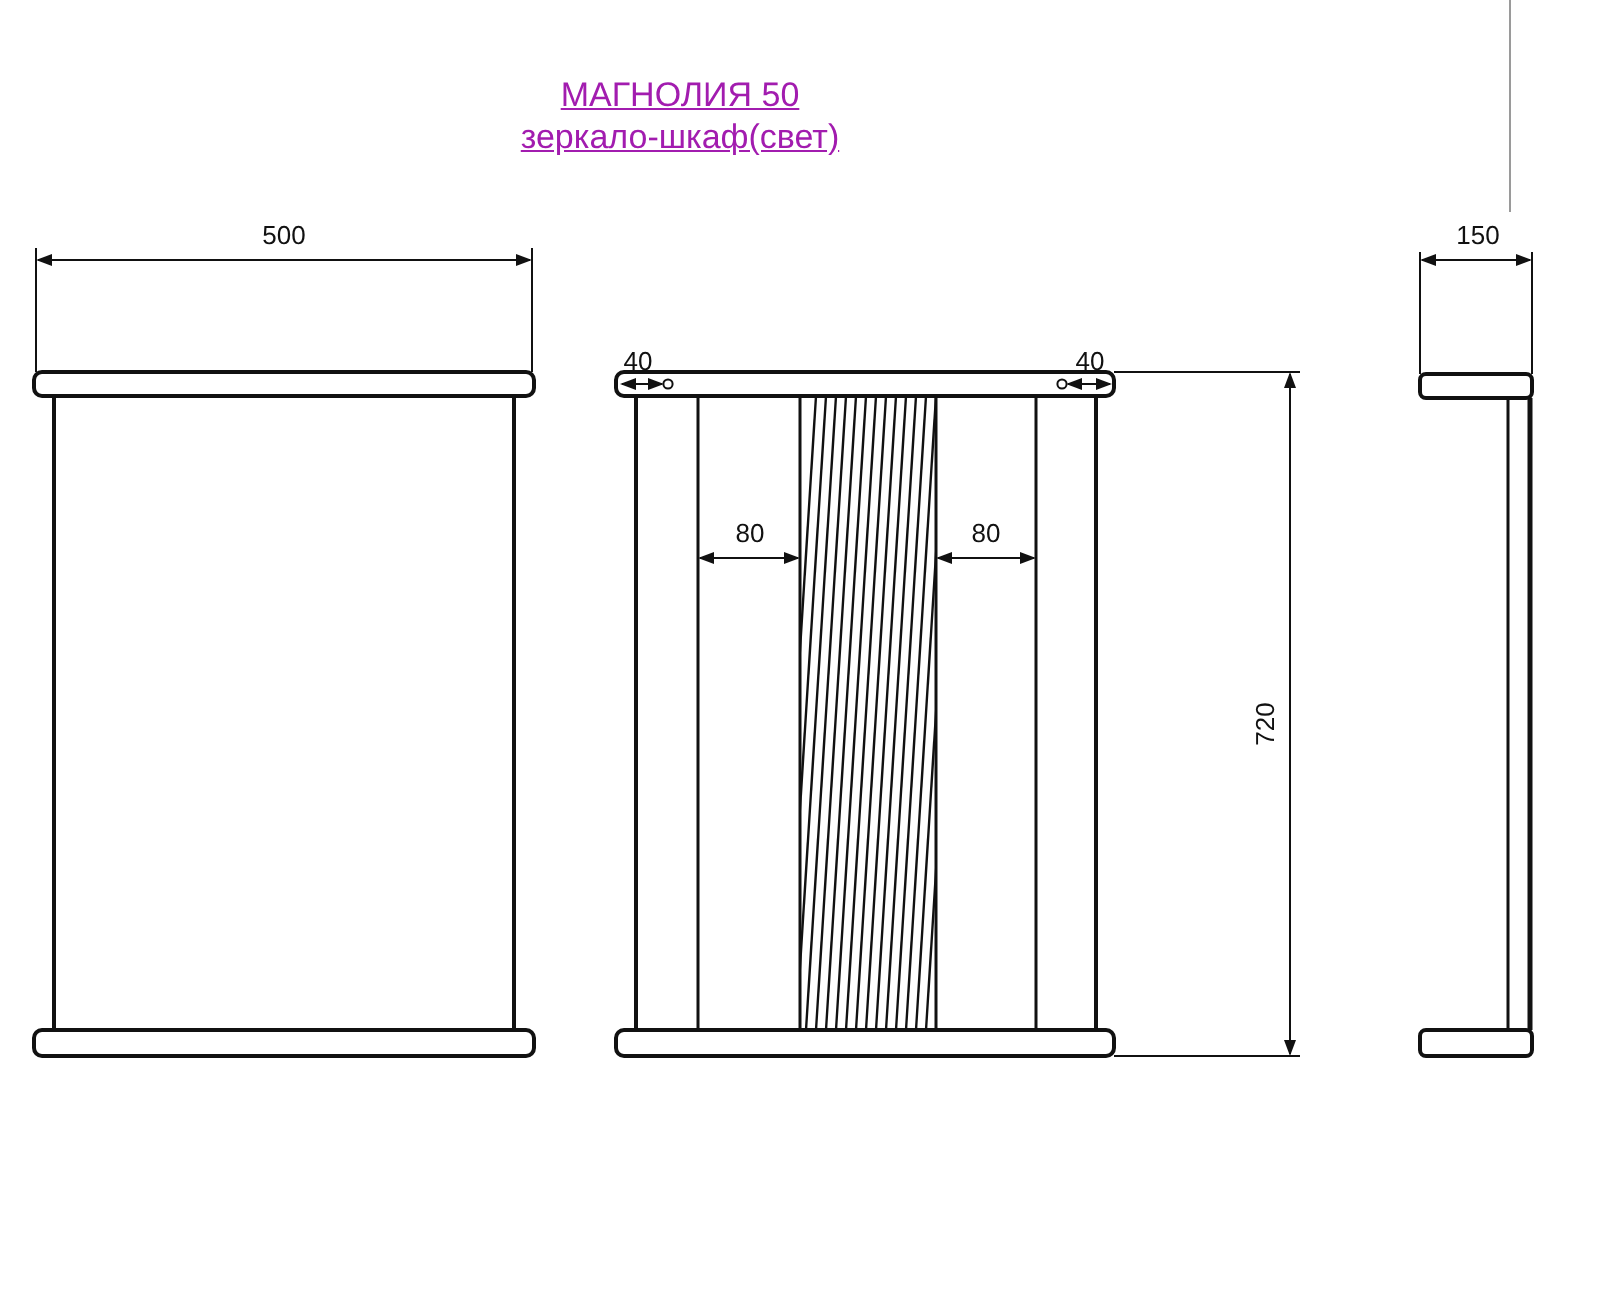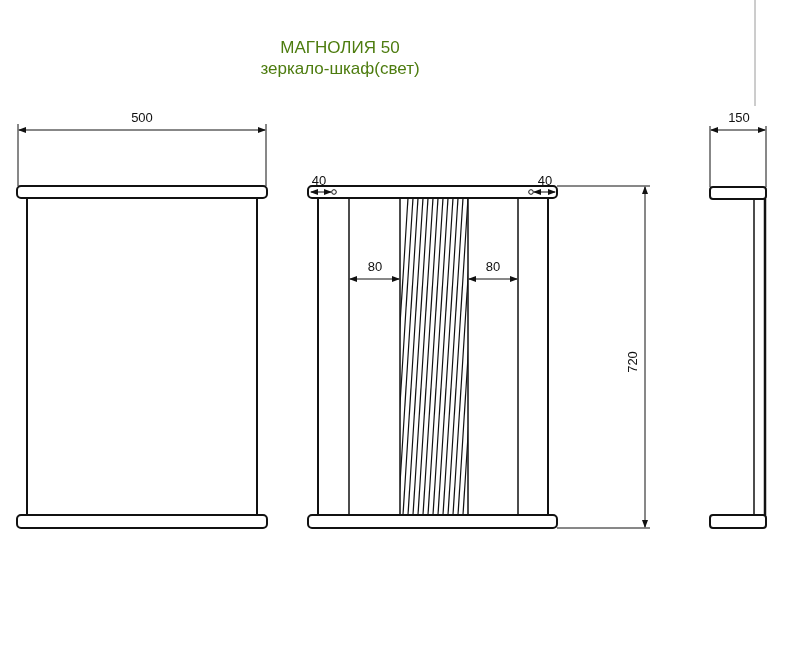--- a/index.html
+++ b/index.html
@@ -1,17 +1,17 @@
 <!DOCTYPE html>
 <html><head>
 <meta charset="utf-8">
 <style>
   html, body { margin: 0; padding: 0; background: #ffffff; }
   body { width: 800px; height: 646px; position: relative; overflow: hidden; font-family: "Liberation Sans", sans-serif; }
-  .title { position: absolute; left: 0; width: 680px; text-align: center; color: #4d7c0f; font-size: 17px; }
+  .title { position: absolute; left: 0; width: 680px; text-align: center; color: #a21caf; font-size: 17px; text-decoration: underline; }
   .t1 { top: 38px; }
   .t2 { top: 59px; }
   svg { position: absolute; left: 0; top: 0; }
   .dimtxt { font-family: "Liberation Sans", sans-serif; font-size: 13px; fill: #111; }
 </style>
 </head>
 <body>
 
 <div class="title t1">МАГНОЛИЯ 50</div>
 <div class="title t2">зеркало-шкаф(свет)</div>

